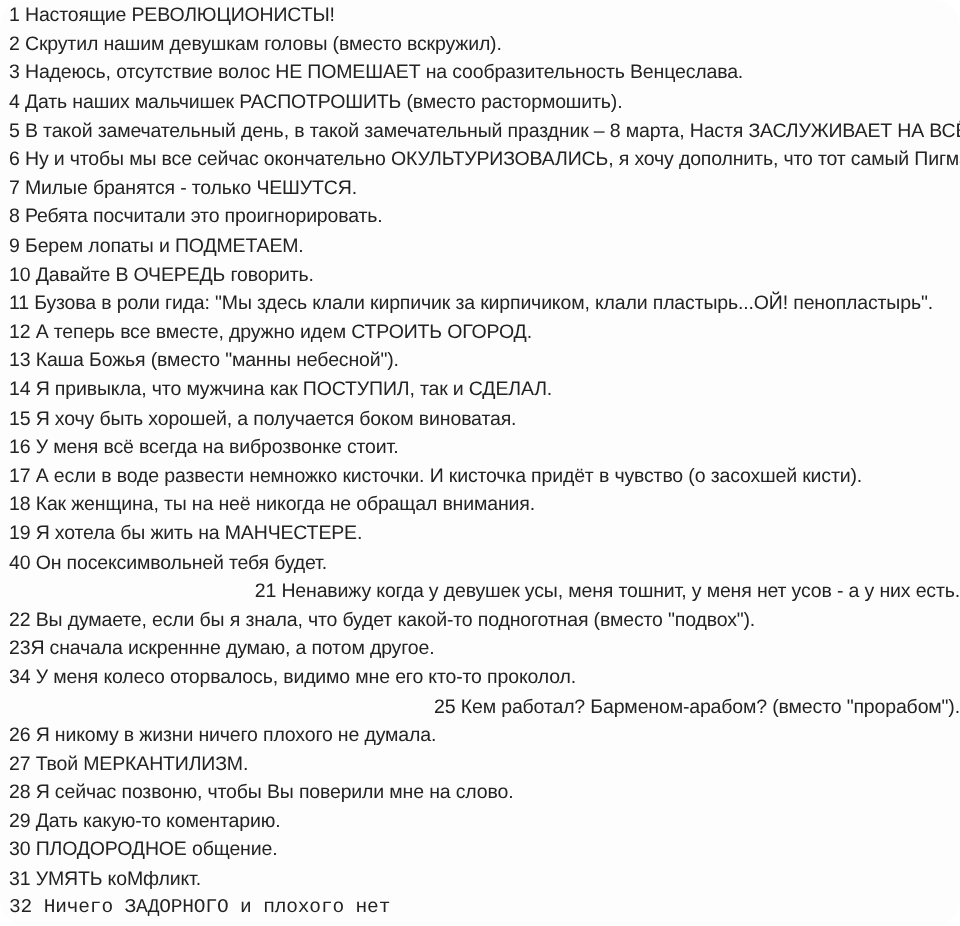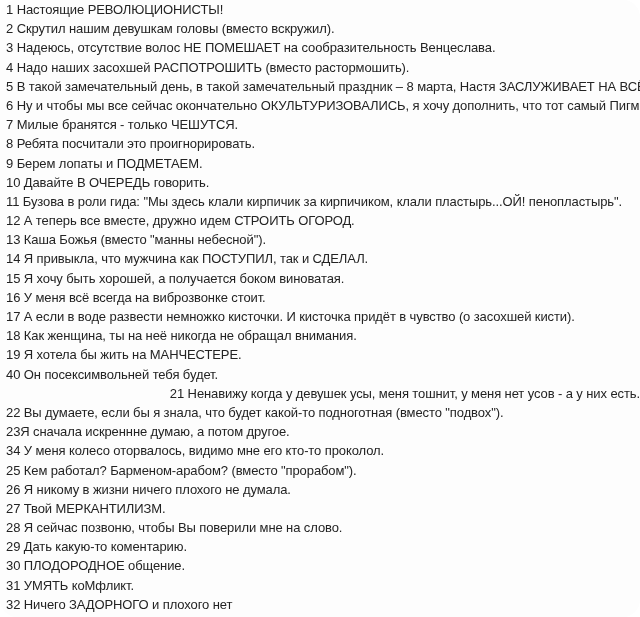--- a/index.html
+++ b/index.html
@@ -40,43 +40,43 @@
   }
 </style>
 </head>
 <body>
 
 <div id="page" style="background: rgb(253, 253, 253); width: 640px; height: 617px; border-radius: 17px;">
   <ol id="list">
       <li class="line" style="color: rgb(35, 35, 35);"><span class="num">1</span><span> </span><span class="txt">Настоящие РЕВОЛЮЦИОНИСТЫ!</span></li>
       <li class="line" style="color: rgb(35, 35, 35);"><span class="num">2</span><span> </span><span class="txt">Скрутил нашим девушкам головы (вместо вскружил).</span></li>
       <li class="line" style="color: rgb(35, 35, 35);"><span class="num">3</span><span> </span><span class="txt">Надеюсь, отсутствие волос НЕ ПОМЕШАЕТ на сообразительность Венцеслава.</span></li>
-      <li class="line" style="color: rgb(35, 35, 35);"><span class="num">4</span><span> </span><span class="txt">Надо наших засохшей РАСПОТРОШИТЬ (вместо растормошить).</span></li>
+      <li class="line" style="color: rgb(35, 35, 35);"><span class="num">4</span><span> </span><span class="txt">Дать наших мальчишек РАСПОТРОШИТЬ (вместо растормошить).</span></li>
       <li class="line" style="color: rgb(35, 35, 35);"><span class="num">5</span><span> </span><span class="txt">В такой замечательный день, в такой замечательный праздник – 8 марта, Настя ЗАСЛУЖИВАЕТ НА ВСЁ</span></li>
       <li class="line" style="color: rgb(35, 35, 35);"><span class="num">6</span><span> </span><span class="txt">Ну и чтобы мы все сейчас окончательно ОКУЛЬТУРИЗОВАЛИСЬ, я хочу дополнить, что тот самый Пигмалион</span></li>
       <li class="line" style="color: rgb(35, 35, 35);"><span class="num">7</span><span> </span><span class="txt">Милые бранятся - только ЧЕШУТСЯ.</span></li>
       <li class="line" style="color: rgb(35, 35, 35);"><span class="num">8</span><span> </span><span class="txt">Ребята посчитали это проигнорировать.</span></li>
       <li class="line" style="color: rgb(35, 35, 35);"><span class="num">9</span><span> </span><span class="txt">Берем лопаты и ПОДМЕТАЕМ.</span></li>
       <li class="line" style="color: rgb(35, 35, 35);"><span class="num">10</span><span> </span><span class="txt">Давайте В ОЧЕРЕДЬ говорить.</span></li>
       <li class="line" style="color: rgb(35, 35, 35);"><span class="num">11</span><span> </span><span class="txt">Бузова в роли гида: "Мы здесь клали кирпичик за кирпичиком, клали пластырь...ОЙ! пенопластырь".</span></li>
       <li class="line" style="color: rgb(35, 35, 35);"><span class="num">12</span><span> </span><span class="txt">А теперь все вместе, дружно идем СТРОИТЬ ОГОРОД.</span></li>
       <li class="line" style="color: rgb(35, 35, 35);"><span class="num">13</span><span> </span><span class="txt">Каша Божья (вместо "манны небесной").</span></li>
       <li class="line" style="color: rgb(35, 35, 35);"><span class="num">14</span><span> </span><span class="txt">Я привыкла, что мужчина как ПОСТУПИЛ, так и СДЕЛАЛ.</span></li>
       <li class="line" style="color: rgb(35, 35, 35);"><span class="num">15</span><span> </span><span class="txt">Я хочу быть хорошей, а получается боком виноватая.</span></li>
       <li class="line" style="color: rgb(35, 35, 35);"><span class="num">16</span><span> </span><span class="txt">У меня всё всегда на виброзвонке стоит.</span></li>
       <li class="line" style="color: rgb(35, 35, 35);"><span class="num">17</span><span> </span><span class="txt">А если в воде развести немножко кисточки. И кисточка придёт в чувство (о засохшей кисти).</span></li>
       <li class="line" style="color: rgb(35, 35, 35);"><span class="num">18</span><span> </span><span class="txt">Как женщина, ты на неё никогда не обращал внимания.</span></li>
       <li class="line" style="color: rgb(35, 35, 35);"><span class="num">19</span><span> </span><span class="txt">Я хотела бы жить на МАНЧЕСТЕРЕ.</span></li>
       <li class="line" style="color: rgb(35, 35, 35);"><span class="num">40</span><span> </span><span class="txt">Он посексимвольней тебя будет.</span></li>
       <li class="line" style="color: rgb(35, 35, 35); text-align: right;"><span class="num">21</span><span> </span><span class="txt">Ненавижу когда у девушек усы, меня тошнит, у меня нет усов - а у них есть.</span></li>
       <li class="line" style="color: rgb(35, 35, 35);"><span class="num">22</span><span> </span><span class="txt">Вы думаете, если бы я знала, что будет какой-то подноготная (вместо "подвох").</span></li>
       <li class="line" style="color: rgb(35, 35, 35);"><span class="num">23</span><span class="txt">Я сначала искреннне думаю, а потом другое.</span></li>
       <li class="line" style="color: rgb(35, 35, 35);"><span class="num">34</span><span> </span><span class="txt">У меня колесо оторвалось, видимо мне его кто-то проколол.</span></li>
-      <li class="line" style="color: rgb(35, 35, 35);"><span class="num">25</span><span> </span><span class="txt">Кем работал? Барменом-арабом? (вместо "прорабом").</span></li>
+      <li class="line" style="color: rgb(35, 35, 35); text-align: right;"><span class="num">25</span><span> </span><span class="txt">Кем работал? Барменом-арабом? (вместо "прорабом").</span></li>
       <li class="line" style="color: rgb(35, 35, 35);"><span class="num">26</span><span> </span><span class="txt">Я никому в жизни ничего плохого не думала.</span></li>
       <li class="line" style="color: rgb(35, 35, 35);"><span class="num">27</span><span> </span><span class="txt">Твой МЕРКАНТИЛИЗМ.</span></li>
       <li class="line" style="color: rgb(35, 35, 35);"><span class="num">28</span><span> </span><span class="txt">Я сейчас позвоню, чтобы Вы поверили мне на слово.</span></li>
       <li class="line" style="color: rgb(35, 35, 35);"><span class="num">29</span><span> </span><span class="txt">Дать какую-то коментарию.</span></li>
       <li class="line" style="color: rgb(35, 35, 35);"><span class="num">30</span><span> </span><span class="txt">ПЛОДОРОДНОЕ общение.</span></li>
       <li class="line" style="color: rgb(35, 35, 35);"><span class="num">31</span><span> </span><span class="txt">УМЯТЬ коМфликт.</span></li>
-      <li class="line" style="color: rgb(35, 35, 35);"><span class="num">32</span><span> </span><span class="txt">Ничего ЗАДОРНОГО и плохого нет</span></li>
+      <li class="line" style="color: rgb(35, 35, 35); font-family: Liberation Mono, monospace;"><span class="num">32</span><span> </span><span class="txt">Ничего ЗАДОРНОГО и плохого нет</span></li>
     </ol>
 </div>
 
 </body></html>

